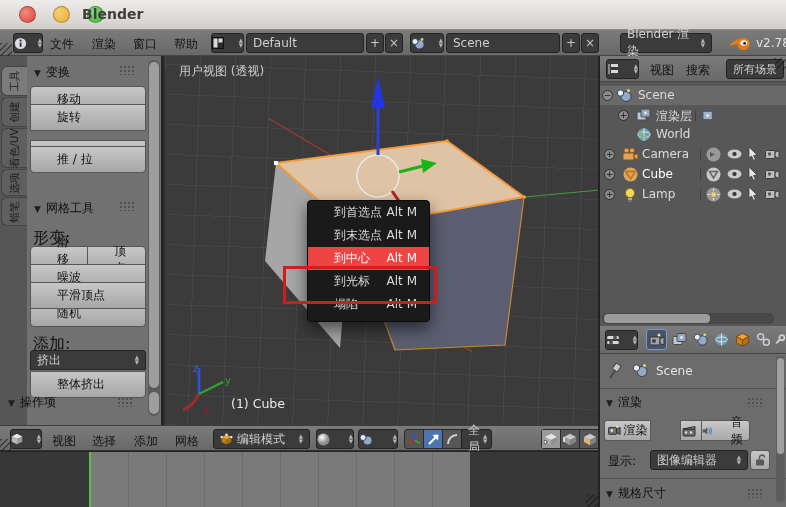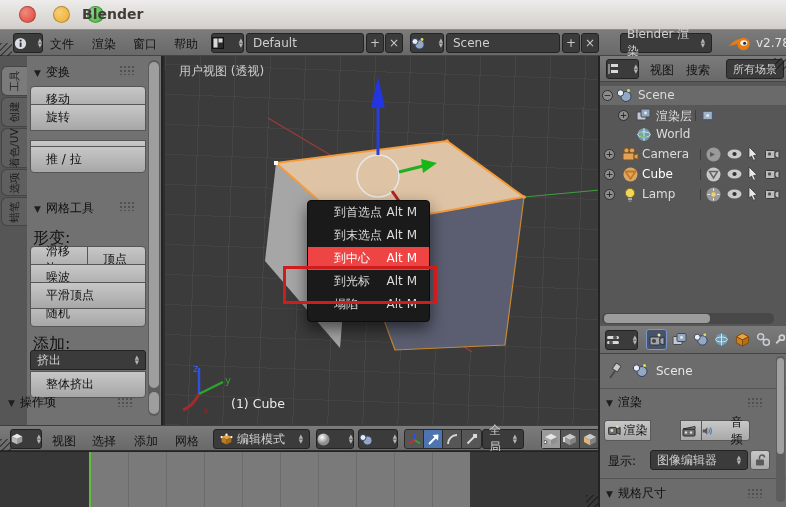--- a/index.html
+++ b/index.html
@@ -21,21 +21,21 @@
 .dgrip{background:repeating-linear-gradient(135deg,rgba(15,15,15,.5) 0 1.5px,transparent 1.5px 4.5px)}
 
 .shelf{left:0;top:56px;width:163px;height:369px;background:#717171;border-right:2px solid #232323}
 .tabstrip{position:absolute;left:0;top:0;width:27px;height:100%;background:#565656}
 .vtab{position:absolute;left:1px;width:26px;background:#5F5F5F;border:1px solid #454545;border-right:none;border-radius:6px 0 0 6px;display:flex;align-items:center;justify-content:center}
 .vtab.active{background:#7B7B7B}
 .vtab span{transform:rotate(-90deg);white-space:nowrap;font-size:10.5px;color:#1A1A1A}
 .phead{position:absolute;color:#0F0F0F;font-size:12px;display:flex;align-items:center;gap:5px}
 .phead .tri{font-size:9px;color:#1E1E1E}
 .grip{width:15px;height:9px;background-image:radial-gradient(circle at 1.2px 1.2px,#515151 1px,transparent 1.3px);background-size:4px 4px}
-.tbtn{position:absolute;left:30px;width:116px;height:27px;background:linear-gradient(#C7C7C7,#A7A7A7);border:1px solid #565656;color:#111;display:flex;align-items:center;padding:0 15px;font-size:12px}
+.tbtn{position:absolute;left:30px;width:116px;height:27px;background:linear-gradient(#C7C7C7,#A7A7A7);border:1px solid #565656;color:#111;display:flex;align-items:center;padding:0 26px;font-size:12px}
 .lbl{position:absolute;color:#101010;font-size:16px}
 
 .vp{left:165px;top:56px;width:435px;height:369px;background-color:#3B3B3B;
 background-image:repeating-linear-gradient(92deg,rgba(255,255,255,.05) 0 1px,transparent 1px 35px),repeating-linear-gradient(2deg,rgba(255,255,255,.045) 0 1px,transparent 1px 30px)}
 .vplabel{position:absolute;left:14px;top:7px;color:#CDCDCD;font-size:12px}
 .objlabel{position:absolute;left:66px;top:340px;color:#E9E9E9;font-size:12.5px}
 .mergemenu{position:absolute;left:142px;top:144px;width:123px;background:#1A1A1A;border:1px solid #0C0C0C;border-radius:4px;box-shadow:0 7px 16px rgba(0,0,0,.55);z-index:5;padding-bottom:5px}
 .mm-title{height:24px;line-height:24px;padding-left:12px;color:#8E8E8E;border-bottom:1px solid #2E2E2E;font-size:12px;margin-bottom:3px}
 .mm-item{height:23px;line-height:23px;display:flex;justify-content:space-between;padding:0 12px 0 26px;color:#DBDBDB;font-size:12px}
 .mm-item.hl{background:#ef4444;color:#FFFFFF}
@@ -374,21 +374,21 @@
           <path d="M2 11 A 9 9 0 0 1 11 2" fill="none" stroke="#D8D8D8" stroke-width="2"></path>
         </svg>
     </div>
     <div class="mg-btn">
       <svg width="13" height="13" viewBox="0 0 13 13">
           <line x1="2.5" y1="10.5" x2="10" y2="3" stroke="#D8D8D8" stroke-width="2"></line>
           <rect x="8" y="1" width="4" height="4" fill="#D8D8D8"></rect>
         </svg>
     </div>
   </div>
-  <div class="mbtn dfield" style="left:482px;width:42px;justify-content:flex-end">
+  <div class="mbtn dfield" style="left:461px;width:31px;justify-content:flex-start">
     <span>全局</span>
     <span class="spin">
         <span>▲</span>
         <span>▼</span>
       </span>
   </div>
   <div class="mbtn mgroup" style="left:541px">
     <div class="mg-btn pressed">
       <svg width="14" height="13" viewBox="0 0 16 15">
           <polygon points="8,1 15,4.5 8,8 1,4.5" fill="#E6E6E6"></polygon>

